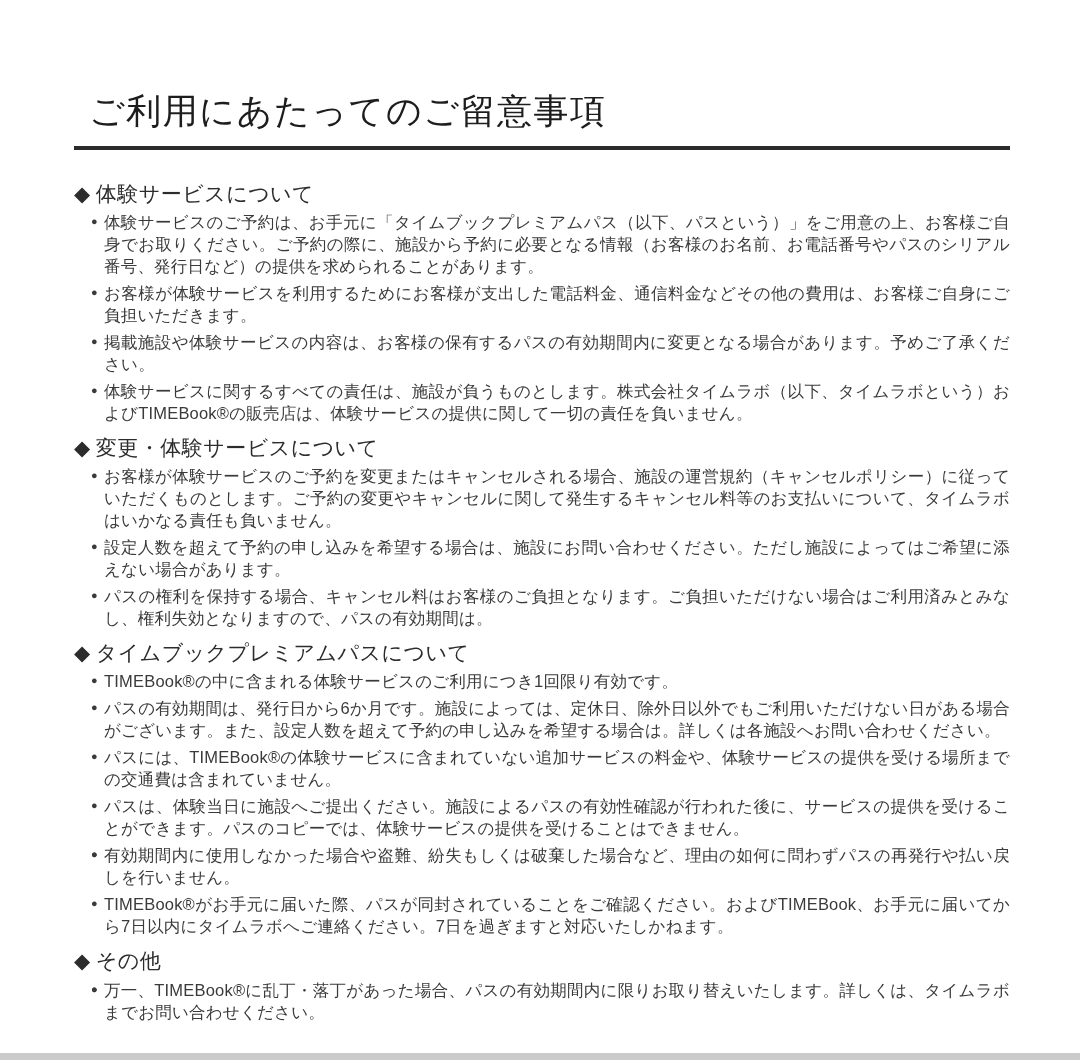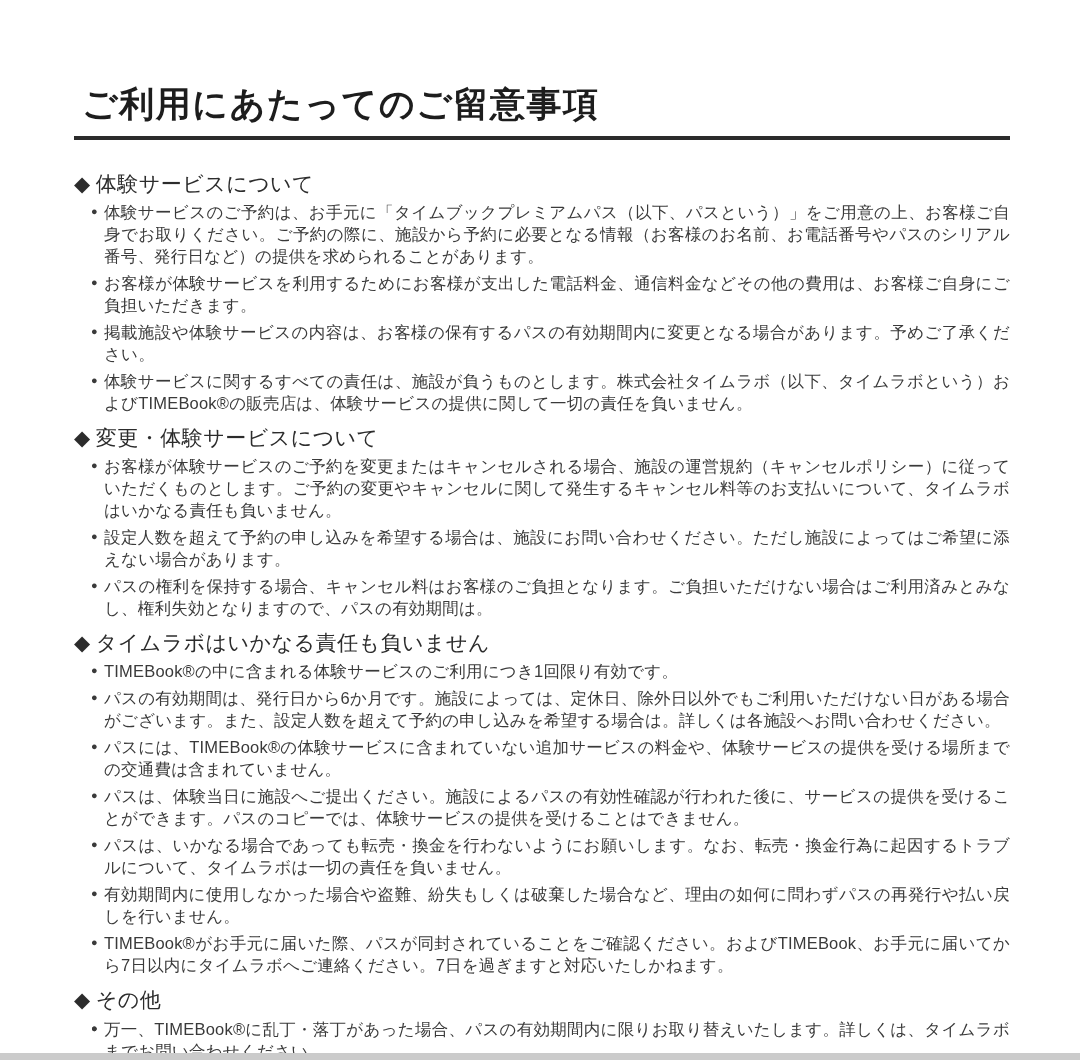--- a/index.html
+++ b/index.html
@@ -10,24 +10,24 @@
     height: 1060px;
     background: #ffffff;
     overflow: hidden;
     font-family: "Liberation Sans", "DejaVu Sans", sans-serif;
     color: #3a3a3a;
   }
   .content {
     padding: 76px 70px 0 74px;
   }
   .doc-title {
-    margin: 8px;
+    margin: 15px;
     font-size: 35px;
     line-height: 40px;
-    font-weight: 700;
+    font-weight: 400;
     color: #1d1d1d;
     letter-spacing: 1.5px;
   }
   .title-rule {
     height: 4px;
     background: #2b2b2b;
     margin-top: 12px;
   }
   .sections {
     margin-top: 30px;
@@ -135,42 +135,41 @@
           <li class="bullet">
             <span class="bullet-marker">●</span>
             <span>パスの権利を保持する場合、キャンセル料はお客様のご負担となります。ご負担いただけない場合はご利用済みとみなし、権利失効となりますので、パスの有効期間は。</span>
           </li>
         </ul>
       </div>
 
       <div class="section">
         <div class="section-heading">
           <span class="diamond">◆</span>
-          <span>タイムラボはいかなる責任も負いません</span>
+          <span>タイムブックプレミアムパスについて</span>
         </div>
         <ul class="bullets">
           <li class="bullet">
             <span class="bullet-marker">●</span>
             <span>TIMEBook®の中に含まれる体験サービスのご利用につき1回限り有効です。</span>
           </li>
           <li class="bullet">
             <span class="bullet-marker">●</span>
             <span>パスの有効期間は、発行日から6か月です。施設によっては、定休日、除外日以外でもご利用いただけない日がある場合がございます。また、設定人数を超えて予約の申し込みを希望する場合は。詳しくは各施設へお問い合わせください。</span>
           </li>
           <li class="bullet">
             <span class="bullet-marker">●</span>
             <span>パスには、TIMEBook®の体験サービスに含まれていない追加サービスの料金や、体験サービスの提供を受ける場所までの交通費は含まれていません。</span>
           </li>
           <li class="bullet">
             <span class="bullet-marker">●</span>
             <span>パスは、体験当日に施設へご提出ください。施設によるパスの有効性確認が行われた後に、サービスの提供を受けることができます。パスのコピーでは、体験サービスの提供を受けることはできません。</span>
           </li>
           <li class="bullet">
             <span class="bullet-marker">●</span>
-            <span>パスは、いかなる場合であっても転売・換金を行わないようにお願いします。なお、転売・換金行為に起因するトラブルについて、タイムラボは一切の責任を負いません。</span>
           </li>
           <li class="bullet">
             <span class="bullet-marker">●</span>
             <span>有効期間内に使用しなかった場合や盗難、紛失もしくは破棄した場合など、理由の如何に問わずパスの再発行や払い戻しを行いません。</span>
           </li>
           <li class="bullet">
             <span class="bullet-marker">●</span>
             <span>TIMEBook®がお手元に届いた際、パスが同封されていることをご確認ください。およびTIMEBook、お手元に届いてから7日以内にタイムラボへご連絡ください。7日を過ぎますと対応いたしかねます。</span>
           </li>
         </ul>

